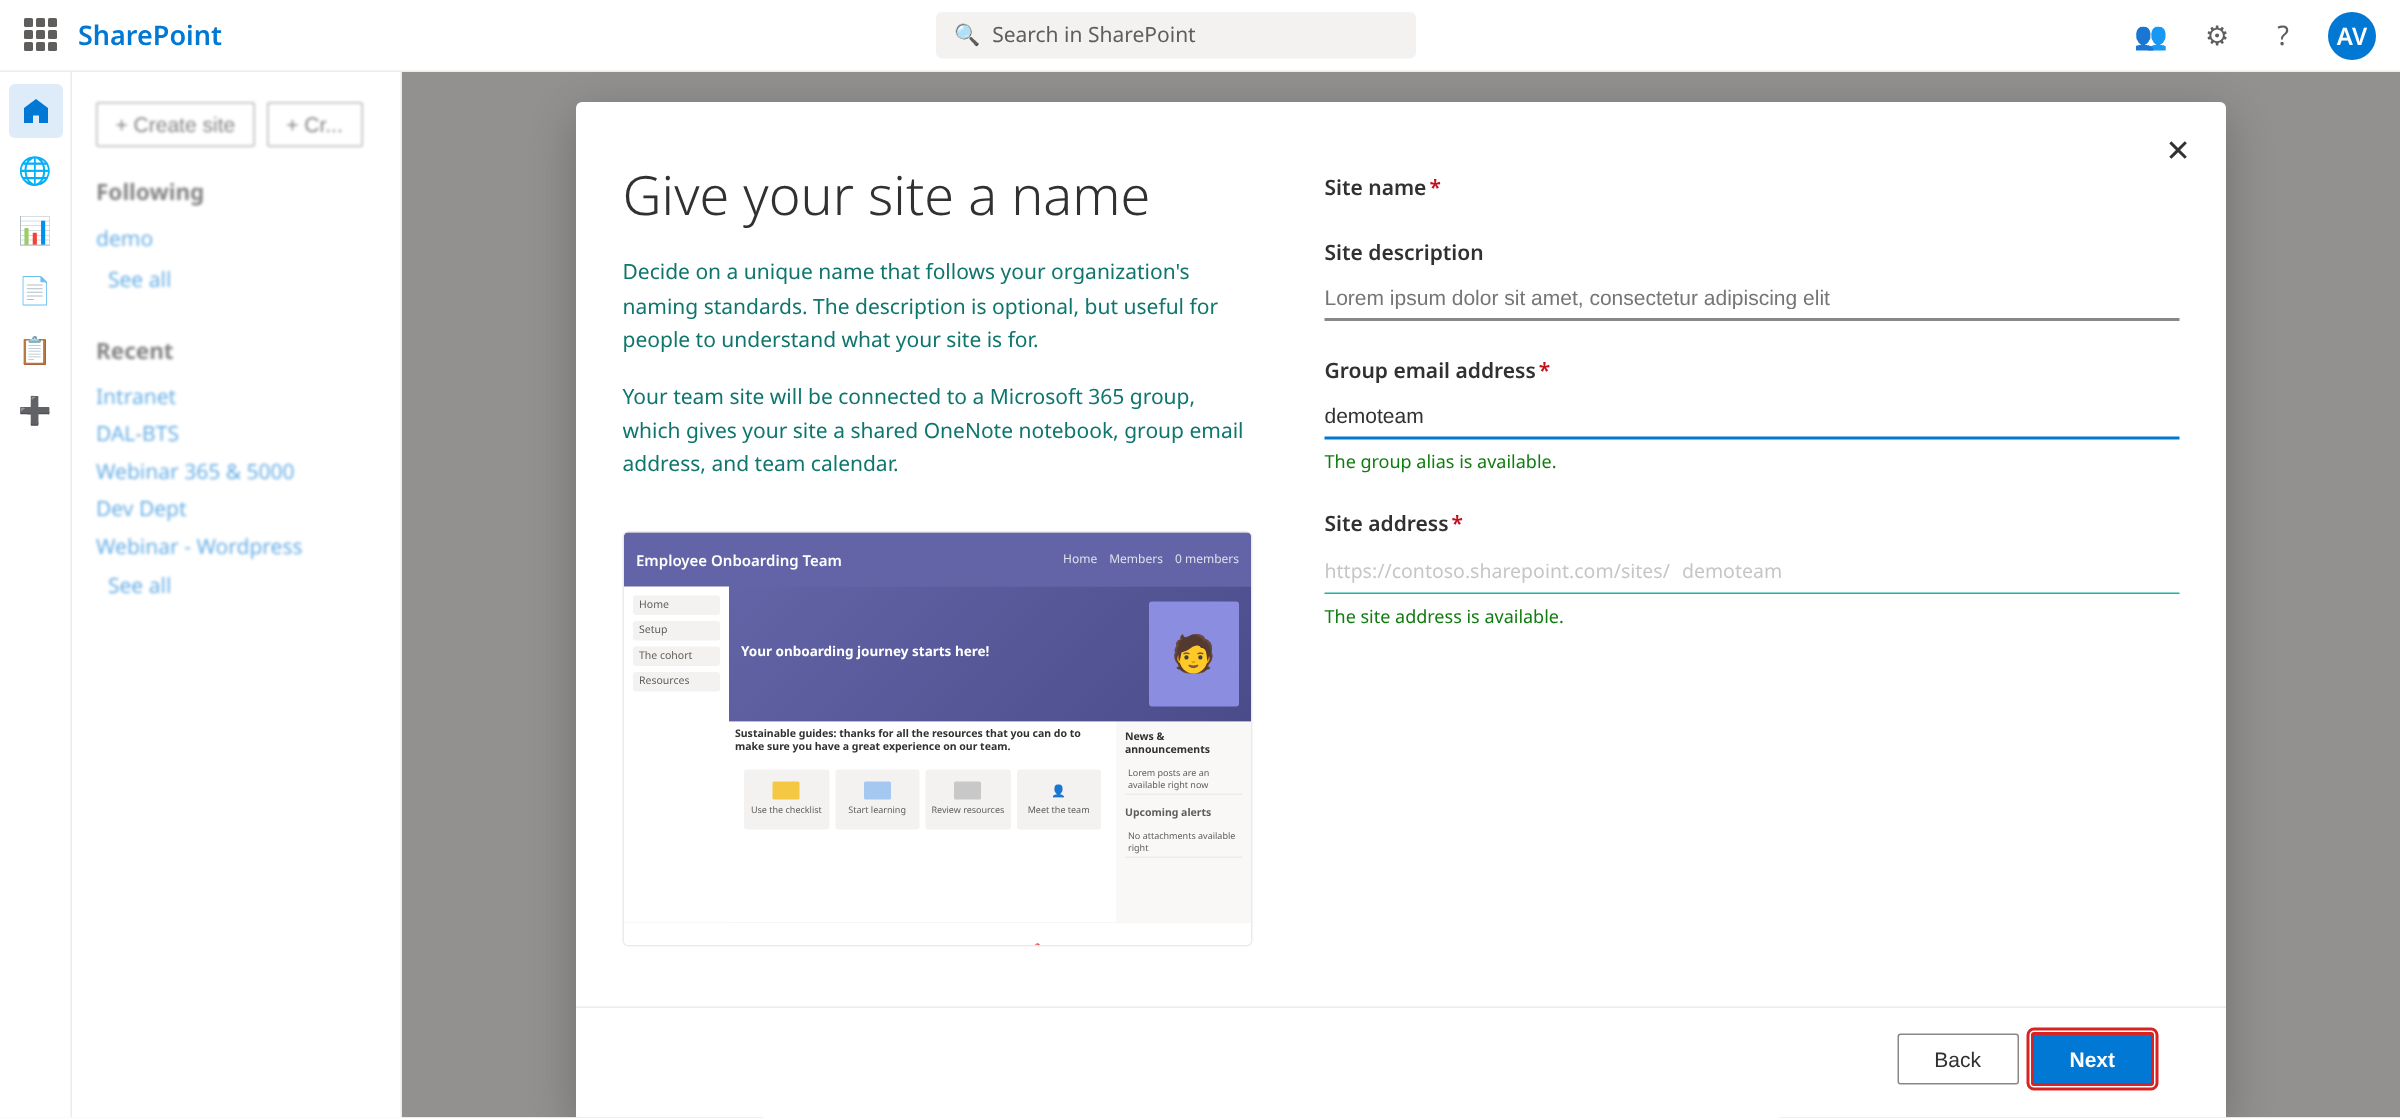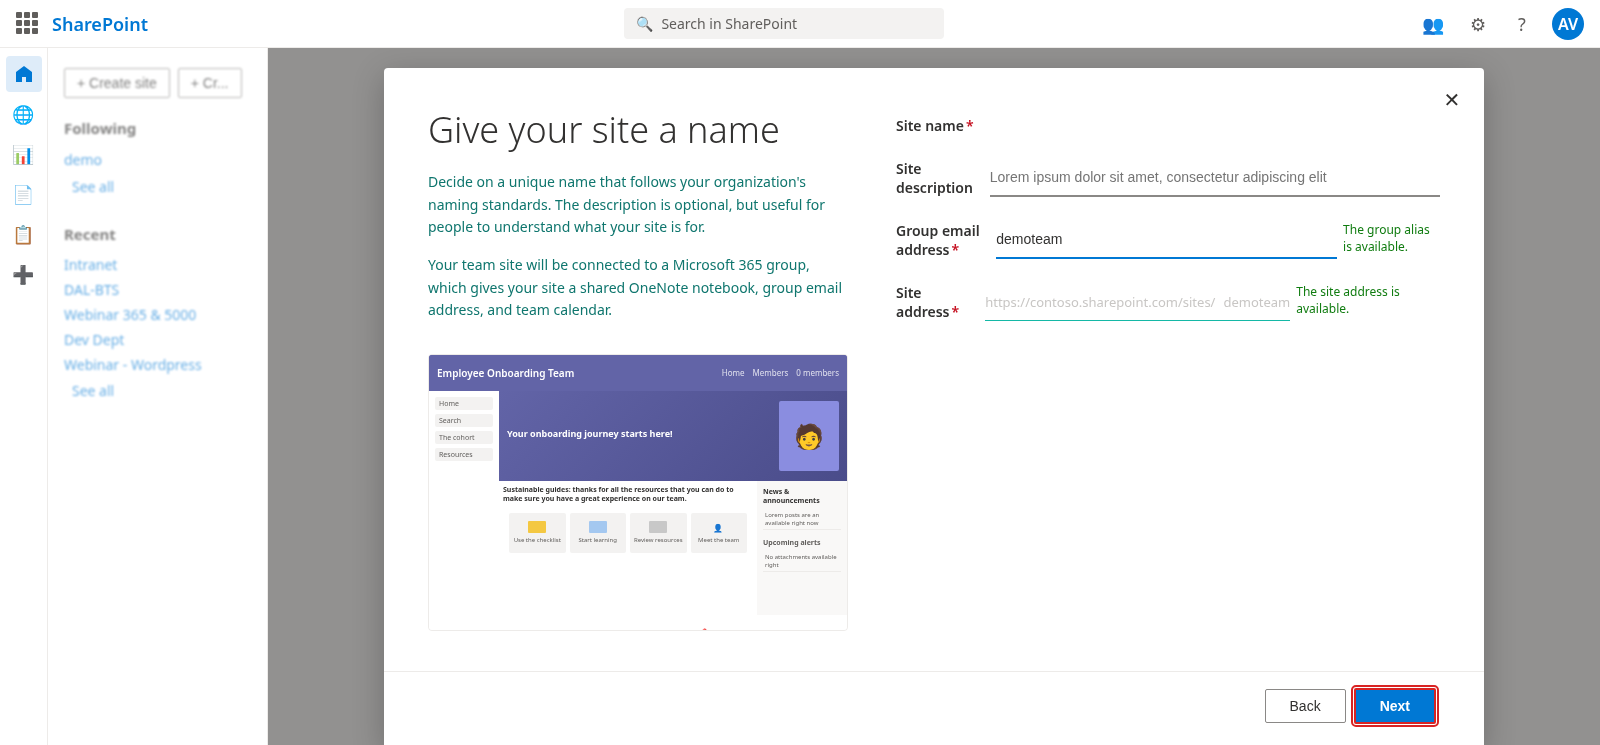--- a/index.html
+++ b/index.html
@@ -192,21 +192,21 @@
       cursor: pointer;
       border-radius: 50%;
       font-size: 20px;
       color: #323130;
       border: none;
       background: transparent;
     }
     .dialog-body {
       display: flex;
       flex: 1;
-      padding: 40px 44px;
+      padding: 40px 31px;
       gap: 48px;
       overflow: hidden;
     }
 
     
     .dialog-left {
       flex: 0 0 420px;
       display: flex;
       flex-direction: column;
     }
@@ -386,21 +386,21 @@
     
     .dialog-right {
       flex: 1;
       display: flex;
       flex-direction: column;
       gap: 24px;
       padding-top: 8px;
     }
     .form-group {
       display: flex;
-      flex-direction: row;
+      flex-direction: column;
       gap: 6px;
     }
     .form-label {
       font-size: 14px;
       font-weight: 600;
       color: #323130;
     }
     .required-star {
       color: #c50f1f;
       margin-left: 2px;
@@ -602,21 +602,21 @@
                   <span class="sp-preview-bar-title">Employee Onboarding Team</span>
                   <div class="sp-preview-nav">
                     <span>Home</span>
                       <span>Members</span>
                       <span>0 members</span>
                   </div>
                 </div>
                 <div class="sp-preview-content">
                   <div class="sp-preview-sidebar">
                     <div class="sp-preview-sidebar-item">Home</div>
-                    <div class="sp-preview-sidebar-item">Search</div>
+                    <div class="sp-preview-sidebar-item">Setup</div>
                     <div class="sp-preview-sidebar-item">The cohort</div>
                     <div class="sp-preview-sidebar-item">Resources</div>
                   </div>
                   <div class="sp-preview-main">
                     <div class="sp-preview-hero">
                       <div class="sp-preview-hero-text">
                         <div class="sp-preview-hero-title">Your onboarding journey starts here!</div>
                       </div>
                       <div class="sp-preview-hero-img">🧑</div>
                     </div>

